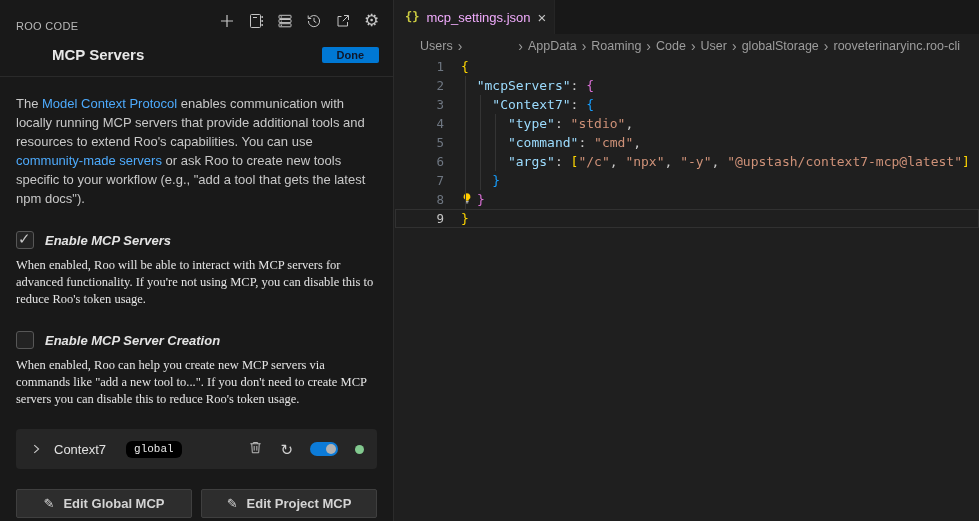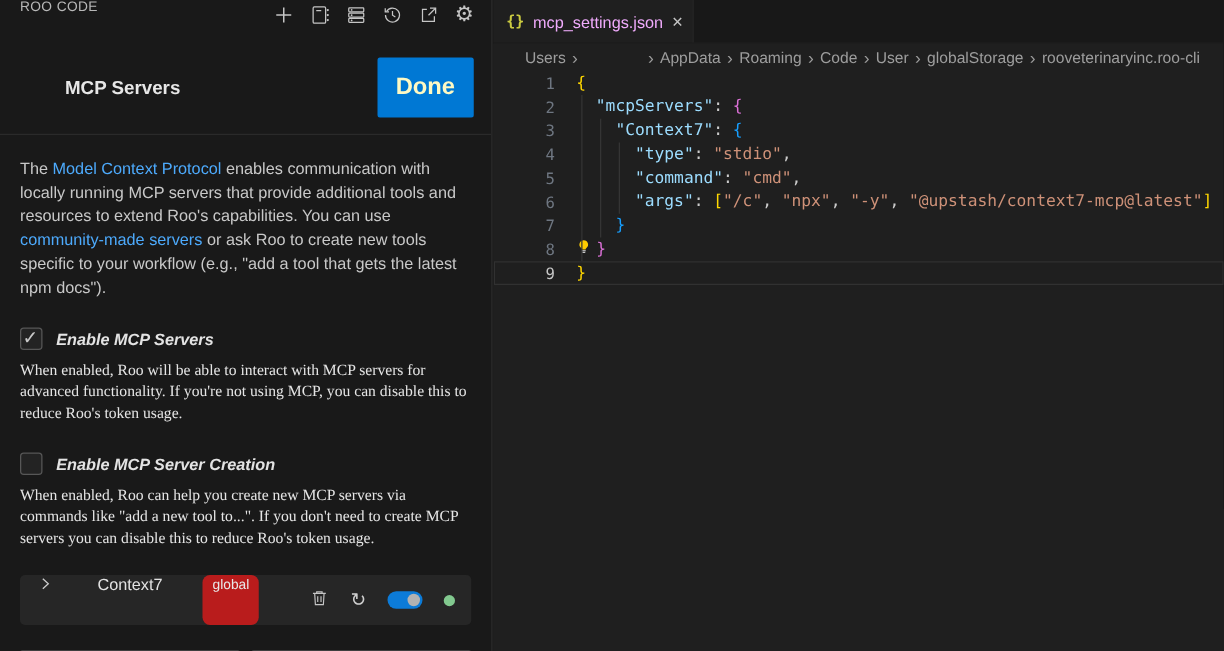--- a/index.html
+++ b/index.html
@@ -7,47 +7,47 @@
   .app {
     position:relative; width:979px; height:521px; overflow:hidden;
     font-family:"Liberation Sans", sans-serif; background:#1f1f1f;
   }
 
   
   .panel {
     position:absolute; left:0; top:0; width:394px; height:521px;
     background:#191919; border-right:1px solid #2b2b2b; color:#ccc;
   }
-  .panel-toolbar { display:flex; align-items:flex-start; justify-content:space-between; height:32px; padding:0 10px 0 16px;gap:18px; }
+  .panel-toolbar { display:flex; align-items:flex-end; justify-content:space-between; height:32px; padding:0 10px 0 16px;gap:18px; }
   .panel-title { font-size:11px; color:#b8b8b8; letter-spacing:.3px; }
   .tb-icons { display:flex; align-items:center; gap:6px; }
   .tb-btn { width:23px; height:23px; display:flex; align-items:center; justify-content:center; background:none; border:none; padding:0; color:#c5c5c5; cursor:pointer; }
   .tb-btn svg { display:block; }
   .gear-glyph { font-size:17px; line-height:1; color:#c5c5c5; }
 
   .panel-header { display:flex; align-items:center; justify-content:space-between; padding:14px 14px 13px 16px;margin-left:36px; }
   .page-title { margin:0; font-size:15px; font-weight:700; color:#e7e7e7; }
-  .done-btn { background:#0078d4; color:#fef9c3; border:none; border-radius:2px; font-size:19px; font-weight:700; padding:13px 15px; font-family:inherit; cursor:pointer; }
+  .done-btn { background:#0078d4; color:#0f172a; border:none; border-radius:2px; font-size:11px; font-weight:700; padding:2px 15px; font-family:inherit; cursor:pointer; }
   .hr { height:1px; background:#2a2a2a; }
 
   .panel-body { padding:0 16px; }
   .intro { font-size:13px; line-height:19px; color:#c8c8c8; margin:17px 0 0; width:363px; }
   .intro a { color:#4daafc; text-decoration:none; cursor:pointer; }
 
   .check-row { display:flex; align-items:center; gap:11px; margin-top:23px; }
   .checkbox { width:18px; height:18px; border:1px solid #575757; border-radius:3px; background:#232323; position:relative; flex:none; cursor:pointer; }
   .checkbox .check { display:none; color:#c8c8c8; font-size:15px; position:absolute; left:1px; top:-2px; }
   .checkbox.checked .check { display:block; }
   .check-label { font-size:13px; font-weight:700; color:#e3e3e3;font-style:italic; }
   .desc { font-size:12.5px; line-height:17px; color:#e5e5e5; margin:8px 0 0; width:362px;font-family:Liberation Serif, serif; }
 
-  .server-card { margin-top:21px; background:#262626; border-radius:4px; height:40px; display:flex; padding:0 13px; width:361px;gap:24px; }
+  .server-card { margin-top:21px; background:#262626; border-radius:4px; height:40px; display:flex; align-items:center; padding:0 13px; width:361px; }
   .chev { display:flex; color:#cccccc; cursor:pointer; }
   .server-name { font-size:13px; color:#e2e2e2; margin-left:11px; }
-  .badge { background:#b91c1c; color:#e8e8e8; font-size:11px; border-radius:6px; padding:2px 8px 3px; margin-left:8px; }
+  .badge { background:#000000; color:#e8e8e8; font-size:11px; border-radius:6px; padding:2px 8px 3px; margin-left:20px;font-family:Liberation Mono, monospace; }
   .card-actions { margin-left:auto; display:flex; align-items:center; gap:17px; }
   .icon-btn { background:none; border:none; padding:0; color:#c5c5c5; cursor:pointer; display:flex; align-items:center; }
   .refresh-glyph { font-size:15px; color:#cfcfcf; line-height:1; }
   .toggle { width:28px; height:14px; border-radius:8px; background:#3a3a3a; position:relative; cursor:pointer; flex:none; }
   .toggle.on { background:#0c7bd8; }
   .toggle .knob { position:absolute; top:2px; left:2px; width:10px; height:10px; border-radius:50%; background:#b2b2b2; }
   .toggle.on .knob { left:auto; right:2px; }
   .dot { width:9px; height:9px; border-radius:50%; background:#82c98f; }
 
   .edit-row { display:flex; gap:9px; margin-top:20px; width:361px; }

